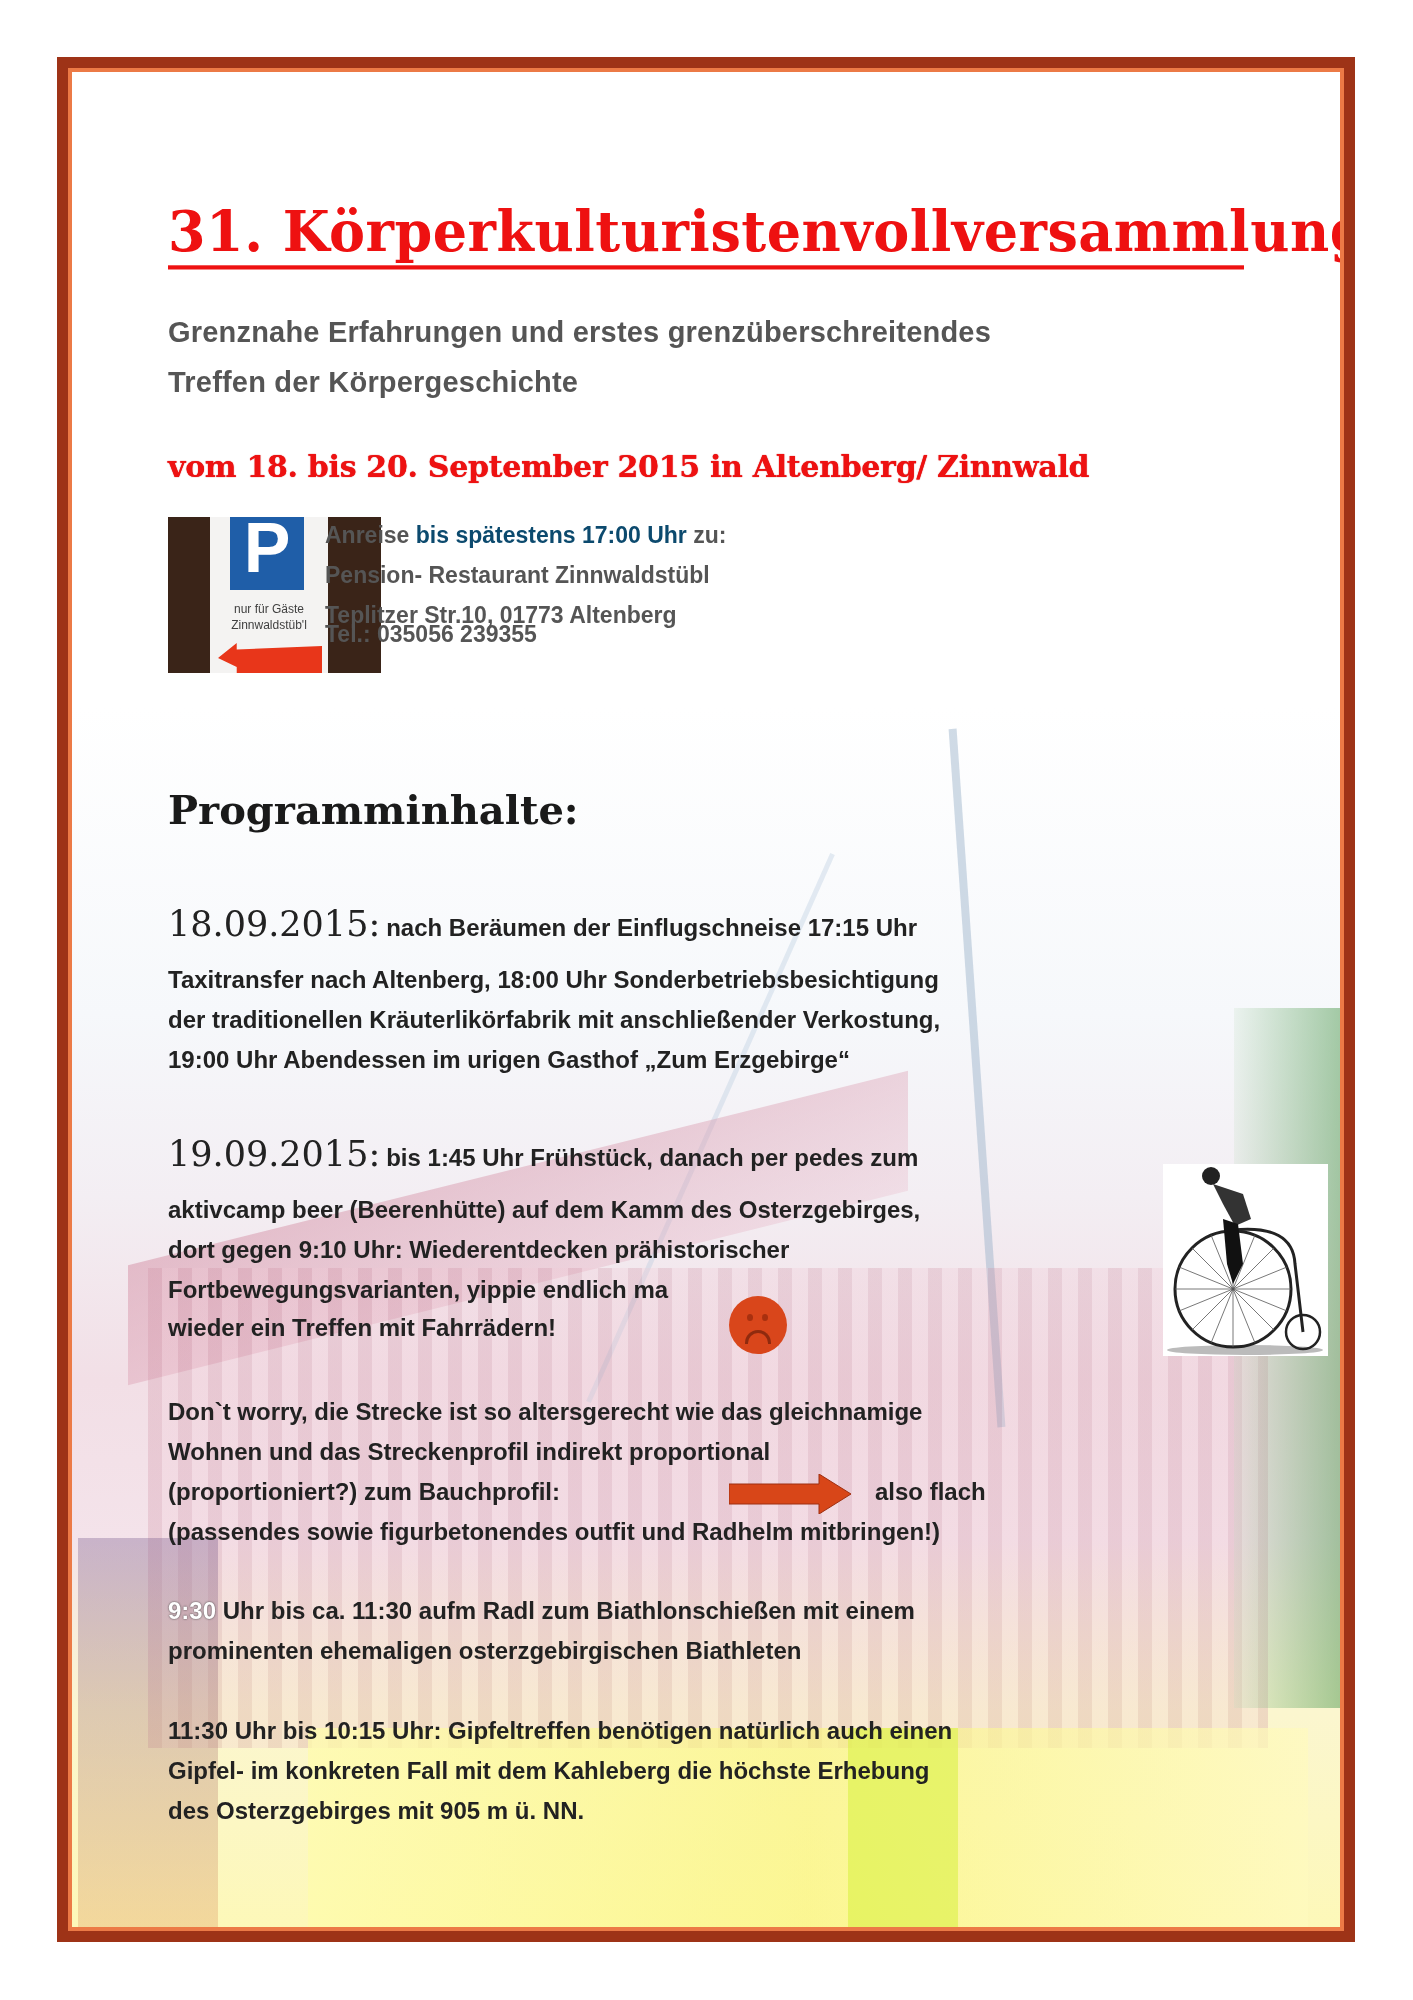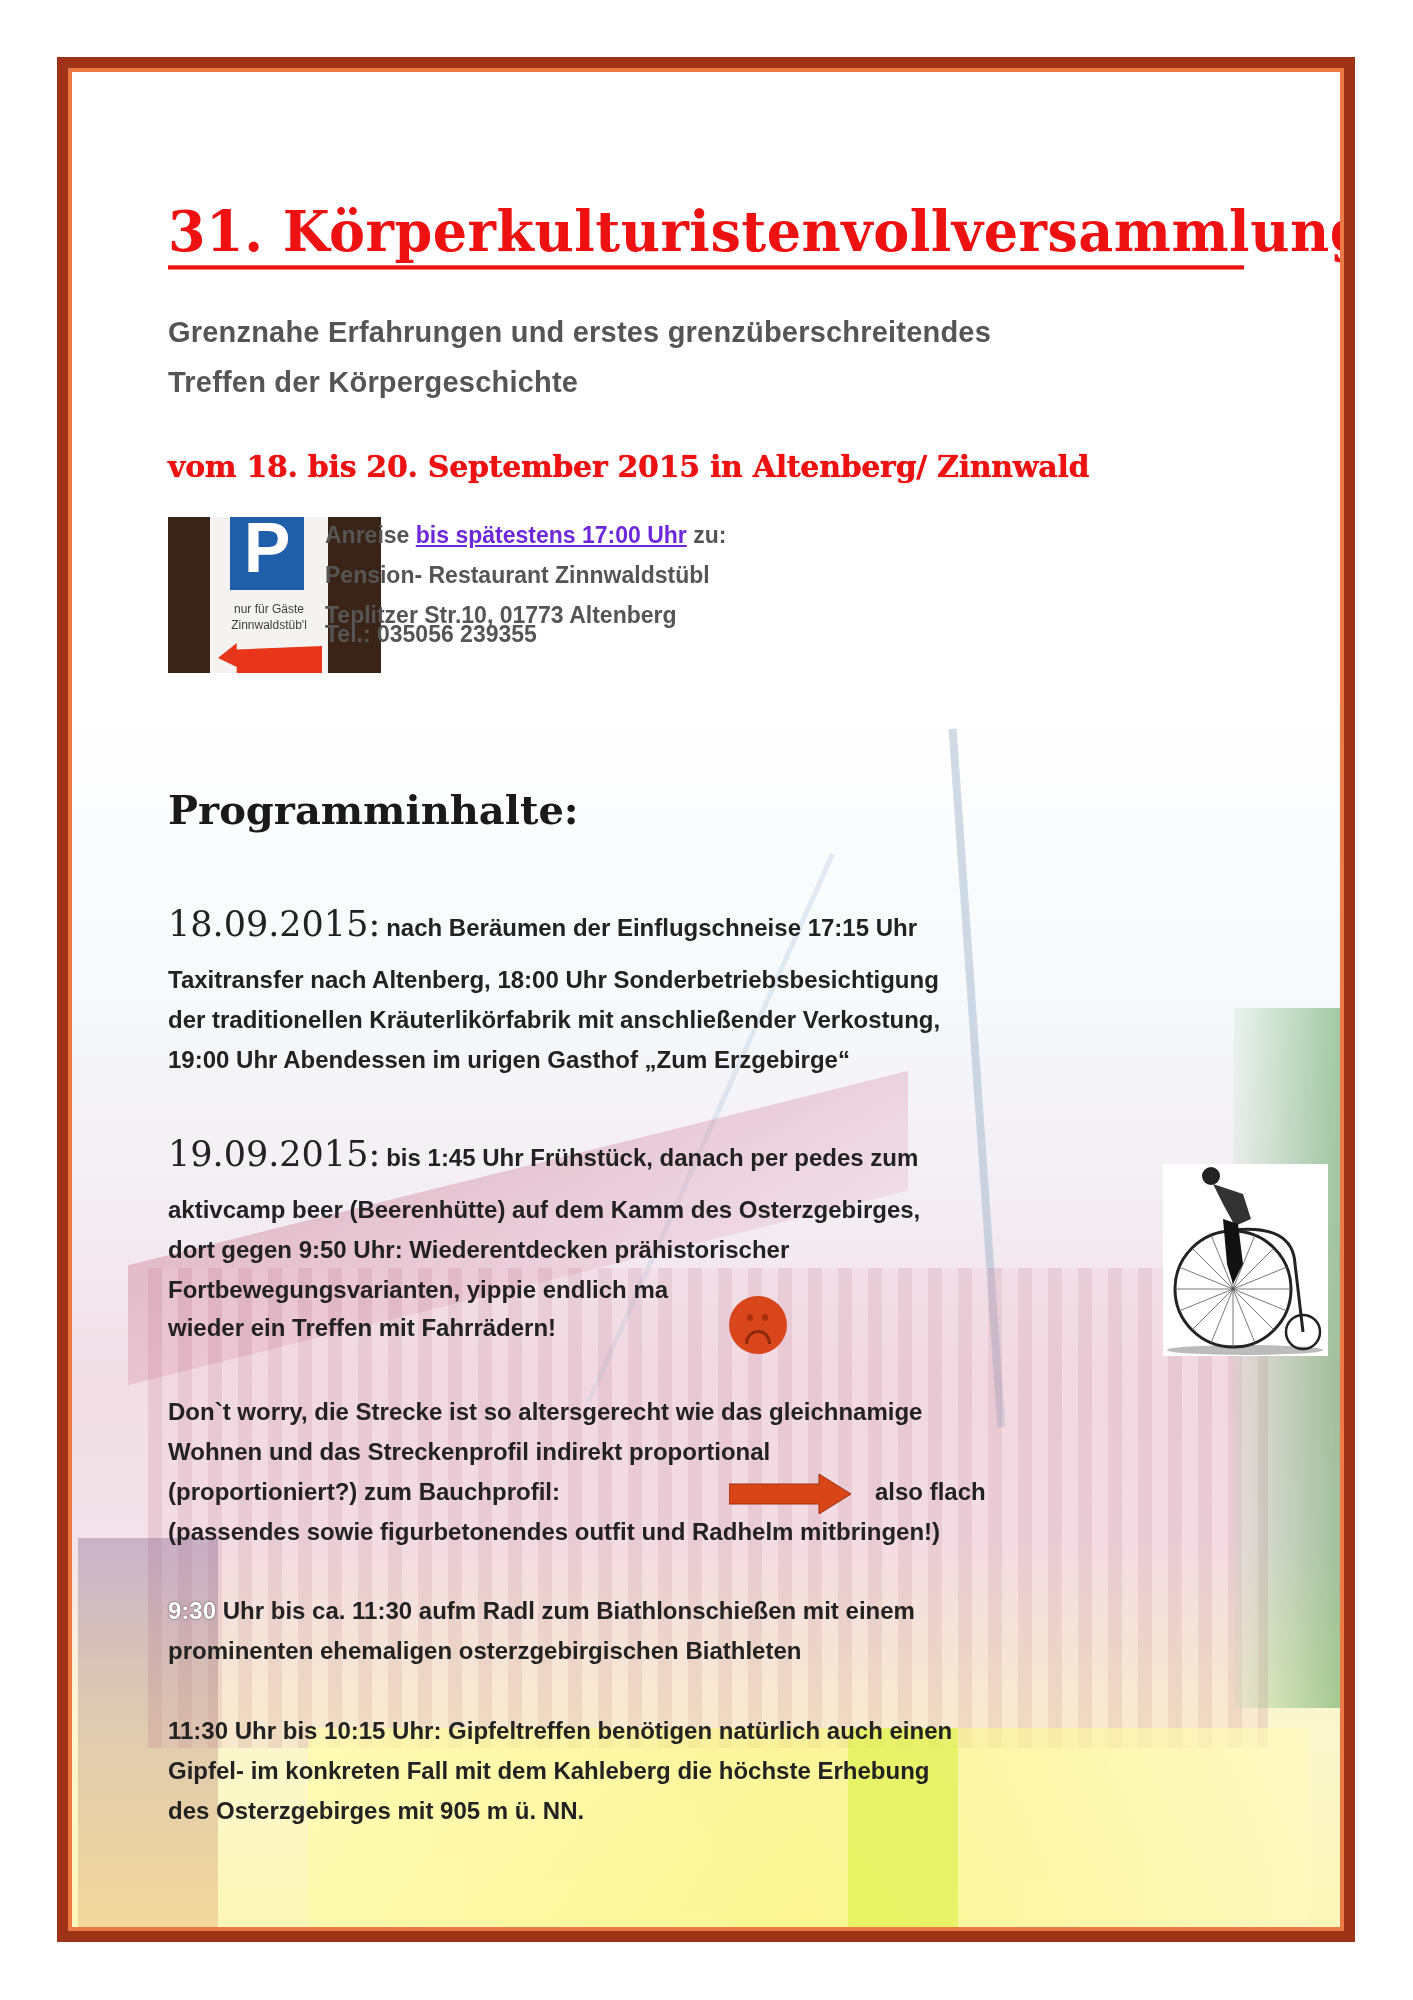--- a/index.html
+++ b/index.html
@@ -45,21 +45,21 @@
 
   .sign-photo { left: 100px; top: 449px; width: 213px; height: 156px; background: #3a2418; overflow: hidden; }
   .sign-board { position: absolute; left: 42px; top: 0; width: 118px; height: 156px; background: #f4f3f2; }
   .sign-p { position: absolute; left: 20px; top: 0; width: 74px; height: 73px; background: #1f5ea8;
     color: #fff; font-weight: bold; font-size: 70px; line-height: 62px; text-align: center; }
   .sign-text { position: absolute; left: 2px; top: 84px; width: 114px; text-align: center; font-size: 12px; line-height: 16px; color: #404040; }
   .sign-arrow { position: absolute; left: 8px; top: 126px; width: 104px; height: 30px; background: #e8361a;
     clip-path: polygon(0 50%, 18% 0, 18% 22%, 100% 10%, 100% 100%, 18% 100%, 18% 80%); }
 
   .addr { left: 257px; font-weight: bold; font-size: 23px; color: #555555; white-space: nowrap; }
-  .red { color: #6d28d9; text-decoration: underline; }
+  .red { color: #0c4a6e; }
 
   .prog-heading { left: 100px; top: 718px; font-family: "DejaVu Serif", serif; font-weight: bold; font-size: 40px; color: #1a1a1a; white-space: nowrap; }
 
   .line { left: 100px; font-weight: bold; font-size: 24px; color: #222222; white-space: nowrap; }
   .date-label { font-family: "DejaVu Serif", serif; font-size: 35px; font-weight: normal; color: #222; margin-right: 6px; }
   .white-txt { color: #ffffff; text-shadow: 0 0 2px #333; }
 
   .sad-face { left: 661px; top: 1228px; width: 58px; height: 58px; border-radius: 50%; background: #d9461b; }
   .sad-face .eye { position: absolute; top: 18px; width: 6px; height: 7px; border-radius: 50%; background: #a8300f; }
   .sad-face .mouth { position: absolute; left: 16px; top: 34px; width: 26px; height: 14px; border: 3px solid #8f2a0e;
@@ -118,21 +118,21 @@
       <span class="date-label">18.09.2015:</span><span>nach Beräumen der Einflugschneise 17:15 Uhr</span>
     </div>
     <div class="abs line" style="top:898px;">Taxitransfer nach Altenberg, 18:00 Uhr Sonderbetriebsbesichtigung</div>
     <div class="abs line" style="top:938px;">der traditionellen Kräuterlikörfabrik mit anschließender Verkostung,</div>
     <div class="abs line" style="top:978px;">19:00 Uhr Abendessen im urigen Gasthof „Zum Erzgebirge“</div>
 
     <div class="abs line" style="top:1066px;">
       <span class="date-label">19.09.2015:</span><span>bis 1:45 Uhr Frühstück, danach per pedes zum</span>
     </div>
     <div class="abs line" style="top:1128px;">aktivcamp beer (Beerenhütte) auf dem Kamm des Osterzgebirges,</div>
-    <div class="abs line" style="top:1168px;">dort gegen 9:50 Uhr: Wiederentdecken prähistorischer</div>
+    <div class="abs line" style="top:1168px;">dort gegen 9:10 Uhr: Wiederentdecken prähistorischer</div>
     <div class="abs line" style="top:1208px;">Fortbewegungsvarianten, yippie endlich ma</div>
     <div class="abs line" style="top:1246px;">wieder ein Treffen mit Fahrrädern!</div>
 
     <div class="abs sad-face">
       <div class="eye" style="left:18px;"></div>
       <div class="eye" style="left:33px;"></div>
       <div class="mouth"></div>
     </div>
 
     <div class="abs bike-pic">

